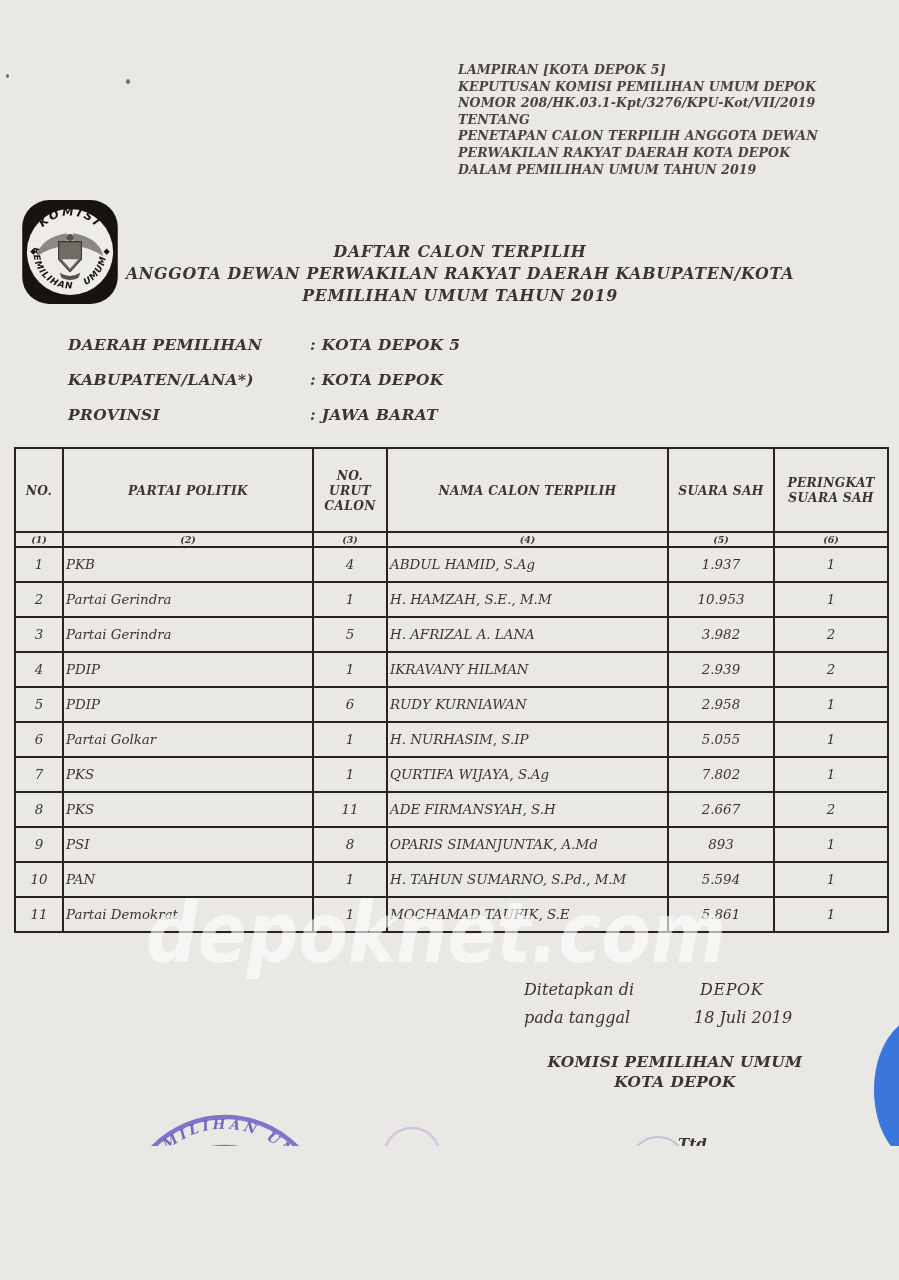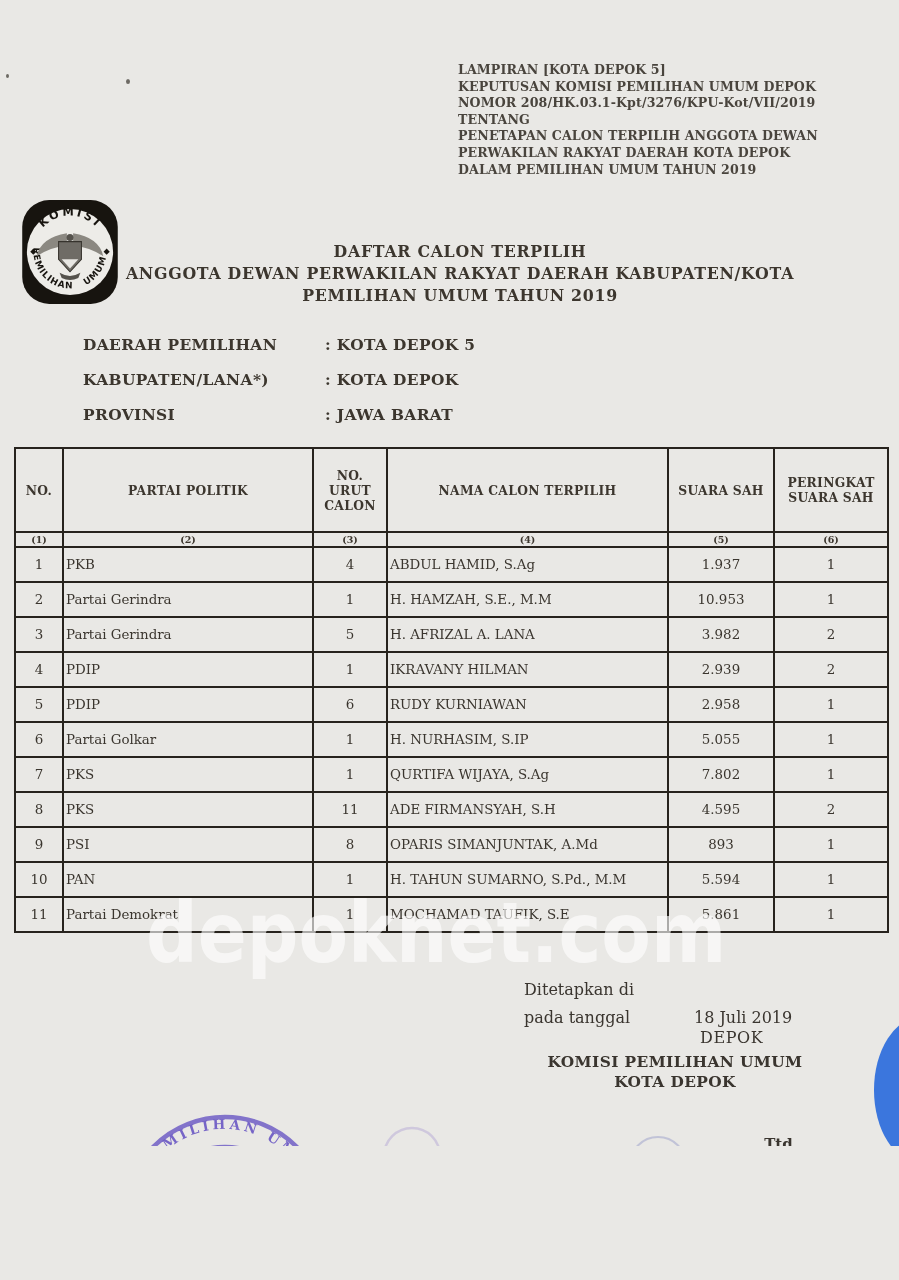--- a/index.html
+++ b/index.html
@@ -1,34 +1,35 @@
 <!DOCTYPE html>
 <html><head>
 <meta charset="utf-8">
 <style>
   html,body{margin:0;padding:0;background:#e9e8e5;}
   .page{
     position:relative;width:899px;height:1146px;overflow:hidden;
     background:#e9e8e5;
     font-family:"DejaVu Serif","Liberation Serif",serif;
     color:#3a352f;
+    font-style:italic;
   }
   
   .lampiran{
     position:absolute;left:458px;top:62px;width:360px;
     font-size:12.6px;line-height:16.6px;font-weight:bold;
     letter-spacing:.1px;color:#49443d;
   }
   
   .logo{position:absolute;left:20px;top:198px;width:100px;height:108px;}
   
   .title{position:absolute;left:0;top:241px;width:920px;text-align:center;
     font-weight:bold;font-size:15.8px;line-height:21.8px;letter-spacing:.7px;color:#3c362e;}
   
-  .info{position:absolute;left:83px;top:336px;font-size:15.4px;font-weight:bold;color:#3c362e;}
+  .info{position:absolute;left:68px;top:336px;font-size:15.4px;font-weight:bold;color:#3c362e;}
   .info-row{height:35px;}
   .info-label{display:inline-block;width:242px;letter-spacing:.4px;}
   .info-value{letter-spacing:.4px;}
   
   table.results{
     position:absolute;left:14px;top:447px;border-collapse:collapse;table-layout:fixed;
     background:transparent;
   }
   table.results th,table.results td{
     border:2px solid #27231d;overflow:hidden;
@@ -50,27 +51,27 @@
   .watermark{
     position:absolute;left:146px;top:884px;z-index:6;
     font-family:"DejaVu Sans","Liberation Sans",sans-serif;
     font-weight:bold;font-size:84px;letter-spacing:0;
     color:rgba(255,255,255,.62);
     transform:scaleX(.86);transform-origin:left top;white-space:nowrap;
   }
   
   .abs{position:absolute;}
   .set-label{left:524px;top:980px;font-size:16px;}
-  .set-value{left:700px;top:980px;font-size:16px;letter-spacing:.6px;margin-top:48px;}
+  .set-value{left:700px;top:980px;font-size:16px;letter-spacing:.6px;}
   .date-label{left:524px;top:1008px;font-size:16px;}
   .date-value{left:694px;top:1008px;font-size:16px;}
   .org{left:540px;top:1053px;width:270px;text-align:center;font-weight:bold;
        font-size:15.4px;line-height:19.6px;letter-spacing:.4px;}
   .ketua{left:540px;top:1152px;width:270px;text-align:left;font-size:15px;}
-  .ttd{left:528px;top:1135px;width:270px;text-align:right;font-weight:bold;font-size:15px;}
+  .ttd{left:560px;top:1135px;width:270px;text-align:center;font-weight:bold;font-size:15px;}
   .signer{left:540px;top:1167px;width:270px;text-align:center;font-size:18px;letter-spacing:.6px;}
   
   .stamp-line{position:absolute;z-index:8;color:#544bbd;text-shadow:0 0 1px rgba(84,75,189,.55);white-space:nowrap;}
   .stamp-line1{left:200px;top:1148px;font-size:14.6px;transform:rotate(-3deg);}
   .stamp-line2{left:150px;top:1171px;font-size:15.6px;letter-spacing:.5px;transform:rotate(-3deg);}
   .stamp-line3{left:214px;top:1195px;font-size:14.6px;transform:rotate(-3.5deg);}
   .stamp-name{
     position:absolute;left:163px;top:1256px;z-index:8;font-size:16.5px;font-weight:bold;
     color:#4a42b8;letter-spacing:.5px;transform:rotate(-1deg);white-space:nowrap;
     text-shadow:0 0 1.2px rgba(74,66,184,.6);
@@ -233,21 +234,21 @@
           <td class="c2">1</td>
           <td class="c3">QURTIFA WIJAYA, S.Ag</td>
           <td class="c4">7.802</td>
           <td class="c5">1</td>
         </tr>
         <tr>
           <td class="c0">8</td>
           <td class="c1">PKS</td>
           <td class="c2">11</td>
           <td class="c3">ADE FIRMANSYAH, S.H</td>
-          <td class="c4">4.595</td>
+          <td class="c4">2.667</td>
           <td class="c5">2</td>
         </tr>
         <tr>
           <td class="c0">9</td>
           <td class="c1">PSI</td>
           <td class="c2">8</td>
           <td class="c3">OPARIS SIMANJUNTAK, A.Md</td>
           <td class="c4">893</td>
           <td class="c5">1</td>
         </tr>

